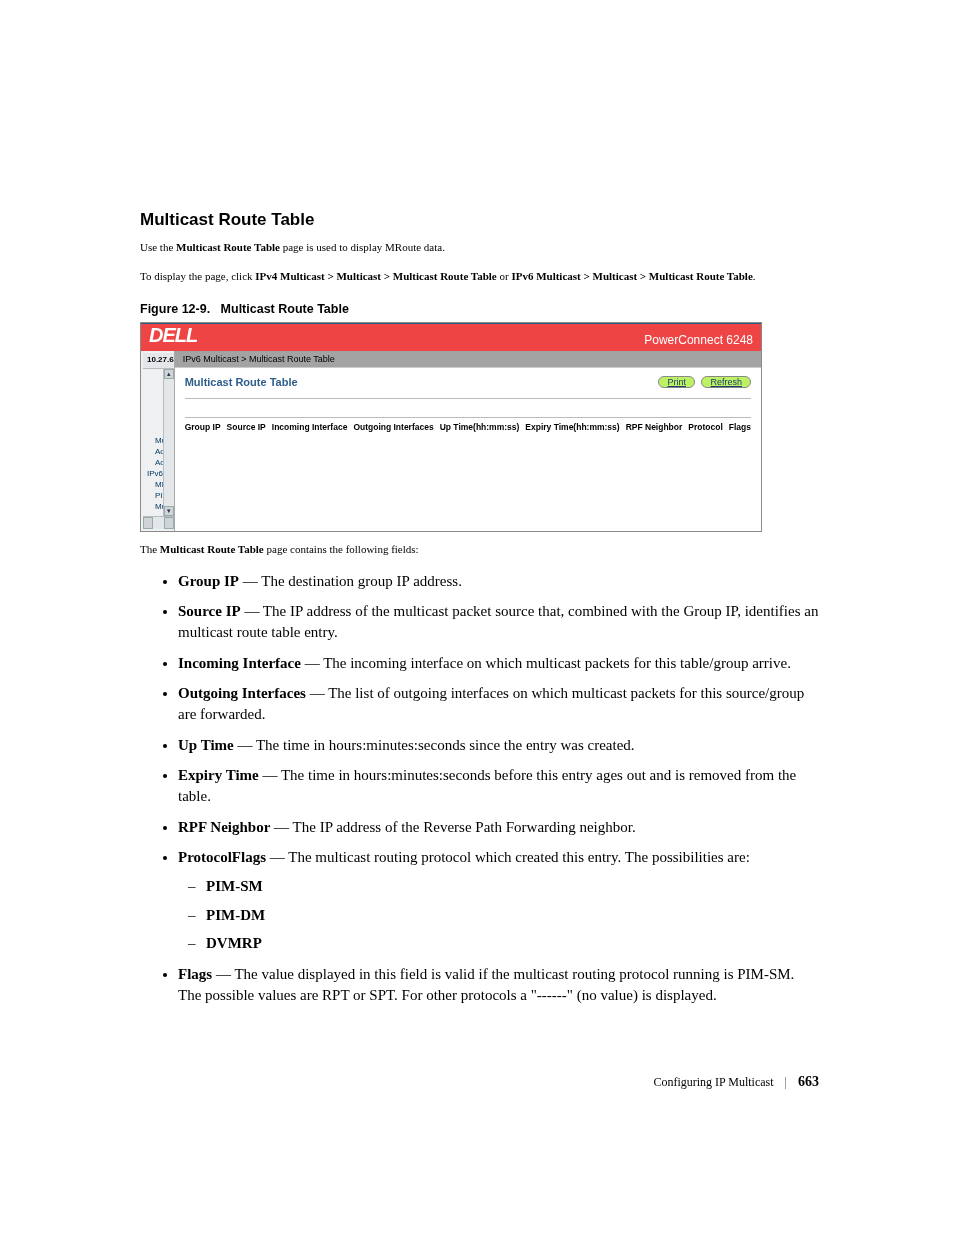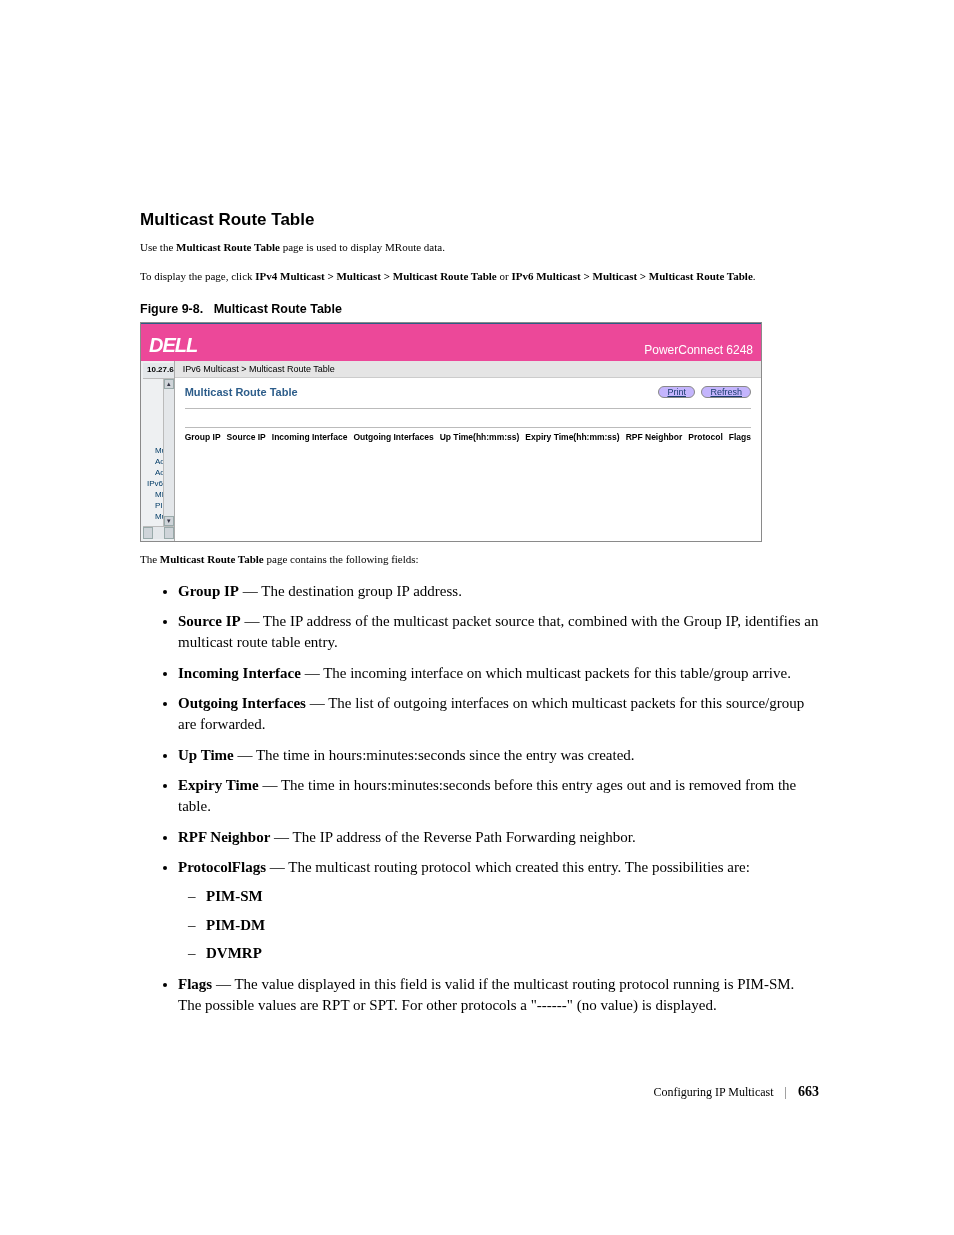--- a/index.html
+++ b/index.html
@@ -45,25 +45,25 @@
     color: #fff;
     display: flex;
     justify-content: space-between;
     align-items: center;
     padding: 2px 6px;
     font-weight: bold;
     font-size: 9px;
   }
   .shot-top-right span { margin-left: 8px; }
   .shot-logo-row {
-    background: #ec4899;
+    background: #ef4444;
     display: flex;
     justify-content: space-between;
     align-items: flex-end;
-    padding: 10px 8px 4px 8px;
+    padding: 0 8px 4px 8px;
     border-top: 1px solid #2a5d85;
     text-align: right;
   }
   .dell-logo {
     font-family: Arial, sans-serif;
     font-weight: 900;
     font-size: 20px;
     color: #fff;
     letter-spacing: -1px;
     font-style: italic;
@@ -132,41 +132,41 @@
   .side-vscroll .dn{bottom:0;}
   .shot-main {
     flex: 1;
     padding: 0;
   }
   .crumb {
     font-size: 9px;
     padding: 3px 8px;
     border-bottom: 1px solid #ccc;
     color: #000;
-    background:#e5e5e5;
+    background:#a3a3a3;
   }
   .panel {
     padding: 8px 10px;
   }
   .panel-head {
     display: flex;
     justify-content: space-between;
     align-items: center;
     border-bottom: 1px solid #bbb;
     padding-bottom: 10px;
     margin-bottom: 18px;
   }
   .panel-title {
     color: #2d5d8a;
     font-weight: bold;
     font-size: 11px;
   }
   .panel-btns .btn {
     display: inline-block;
-    background: #c4b5fd;
+    background: #bef264;
     border: 1px solid #888;
     border-radius: 8px;
     font-size: 9px;
     padding: 0px 8px;
     color: #1a3c6e;
     text-decoration: underline;
     margin-left: 4px;
   }
   .tbl-head {
     display: flex;
@@ -214,21 +214,21 @@
 
   <p class="body">
     <span>Use the </span><span class="bold">Multicast Route Table</span><span> page is used to display MRoute data.</span>
   </p>
 
   <p class="body">
     <span>To display the page, click </span><span class="bold">IPv4 Multicast &gt; Multicast &gt; Multicast Route Table</span><span> or </span><span class="bold">IPv6 Multicast &gt; Multicast &gt; Multicast Route Table</span><span>.</span>
   </p>
 
   <p class="fig-caption">
-    <span>Figure 9-8.</span>&nbsp;&nbsp;&nbsp;<span>Multicast Route Table</span>
+    <span>Figure 12-9.</span>&nbsp;&nbsp;&nbsp;<span>Multicast Route Table</span>
   </p>
 
   <div class="shot">
     <div class="shot-logo-row">
       <span class="dell-logo">DELL</span>
       <span class="prod-name">PowerConnect 6248</span>
     </div>
     <div class="shot-body">
       <div class="shot-side">
         <div class="ip">10.27.64.151</div>

